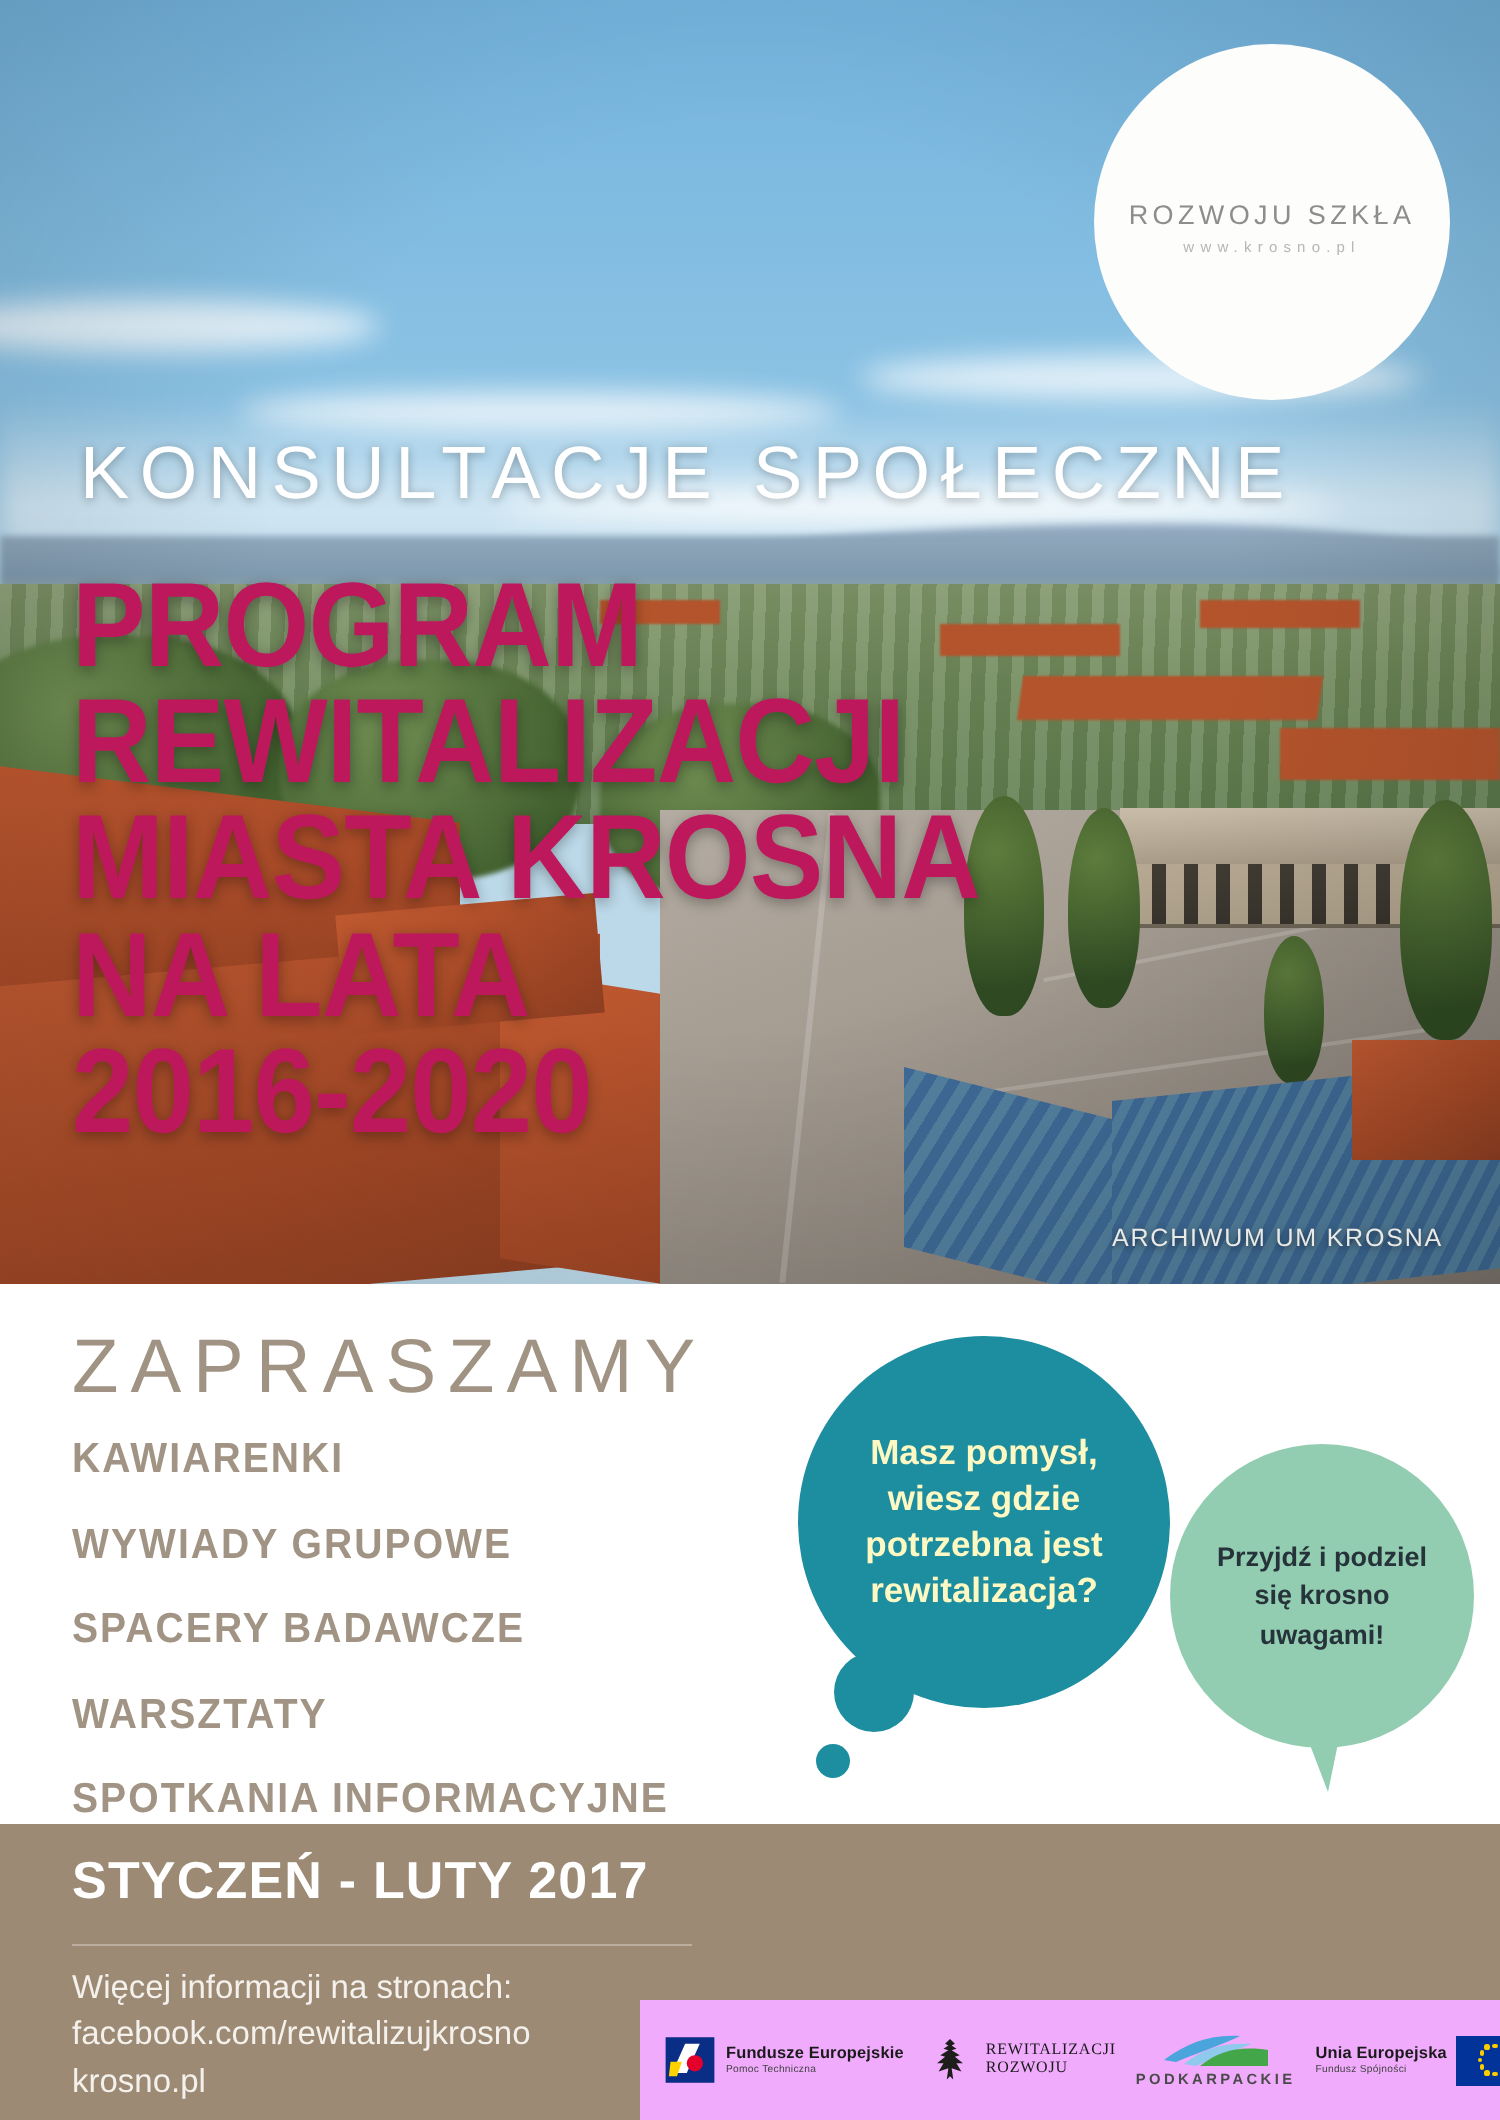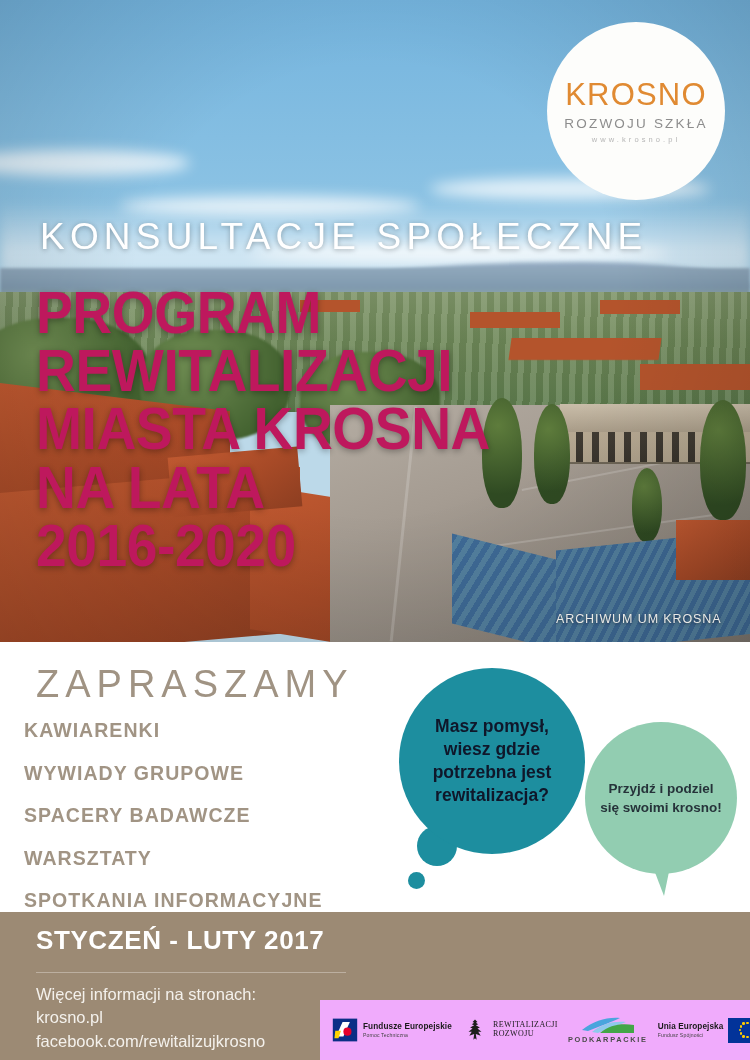--- a/index.html
+++ b/index.html
@@ -145,21 +145,21 @@
   .white-band {
     position: absolute; left: 0; top: 642px;
     width: 750px; height: 270px; background: #ffffff;
   }
   .invite-title {
     position: absolute; left: 36px; top: 663px;
     font-size: 38px; font-weight: 300; letter-spacing: 6px;
     color: #a09383;
   }
   .invite-list {
-    position: absolute; left: 24px; top: 718px;
+    position: absolute; left: 36px; top: 718px;
     list-style: none;
   }
   .invite-list li {
     font-family: "Liberation Sans Narrow", "Liberation Sans", sans-serif;
     font-weight: 700;
     font-size: 21px;
     letter-spacing: 1.1px;
     color: #a19484;
     margin-bottom: 18.5px;
     transform: scaleX(.93);
@@ -168,21 +168,21 @@
   }
 
   
   .bubble-teal {
     position: absolute; left: 399px; top: 668px;
     width: 186px; height: 186px; border-radius: 50%;
     background: #1d8e9f;
     display: flex; align-items: center; justify-content: center;
   }
   .bubble-teal-text {
-    color: #0f172a; font-weight: 700; font-size: 17.5px;
+    color: #fef9c3; font-weight: 700; font-size: 17.5px;
     line-height: 1.32; text-align: center; padding: 0 14px;
   }
   .bubble-teal-tail {
     position: absolute; left: 417px; top: 826px;
     width: 40px; height: 40px; border-radius: 50%;
     background: #1d8e9f;
   }
   .bubble-teal-dot {
     position: absolute; left: 408px; top: 872px;
     width: 17px; height: 17px; border-radius: 50%;
@@ -308,21 +308,20 @@
     <div class="tree" style="left:632px; top:468px; width:30px; height:74px;"></div>
 
     <div class="blueroof" style="left:452px; top:556px; width:180px; height:90px; transform:skewY(14deg);"></div>
     <div class="blueroof" style="left:556px; top:540px; width:200px; height:104px; transform:skewY(-6deg);"></div>
     <div class="bigroof" style="left:676px; top:520px; width:90px; height:60px;"></div>
 
     <div class="photo-vignette"></div>
   </div>
 
   <div class="logo-badge">
-    <div class="logo-main">KROSNO</div>
     <div class="logo-sub">ROZWOJU SZKŁA</div>
     <div class="logo-url">www.krosno.pl</div>
   </div>
 
   <div class="kicker">KONSULTACJE SPOŁECZNE</div>
 
   <div class="headline">
     <span class="hl">PROGRAM</span>
     <span class="hl">REWITALIZACJI</span>
     <span class="hl">MIASTA KROSNA</span>
@@ -345,30 +344,30 @@
   </ul>
 
   <div class="bubble-teal-tail"></div>
   <div class="bubble-teal-dot"></div>
   <div class="bubble-teal">
     <div class="bubble-teal-text">Masz pomysł, wiesz gdzie potrzebna jest rewitalizacja?</div>
   </div>
 
   <div class="bubble-green-tail"></div>
   <div class="bubble-green">
-    <div class="bubble-green-text">Przyjdź i podziel się swoimi krosno!</div>
+    <div class="bubble-green-text">Przyjdź i podziel się krosno uwagami!</div>
   </div>
 
   <div class="footer"></div>
   <div class="footer-date">STYCZEŃ - LUTY 2017</div>
   <div class="footer-rule"></div>
   <div class="footer-info">
     <div>Więcej informacji na stronach:</div>
+    <div>facebook.com/rewitalizujkrosno</div>
     <div>krosno.pl</div>
-    <div>facebook.com/rewitalizujkrosno</div>
   </div>
 
   <div class="logostrip">
 
     <div class="logo-item">
       <svg class="fe-mark" viewBox="0 0 32 32">
         <rect x="1" y="2" width="30" height="28" fill="#0a2e86"></rect>
         <path d="M5 24 L13 6 L22 6 L14 24 Z" fill="#ffffff"></path>
         <path d="M4 17 L11 17 L8 26 L3 26 Z" fill="#ffd200"></path>
         <circle cx="19" cy="18" r="5" fill="#e4002b"></circle>

